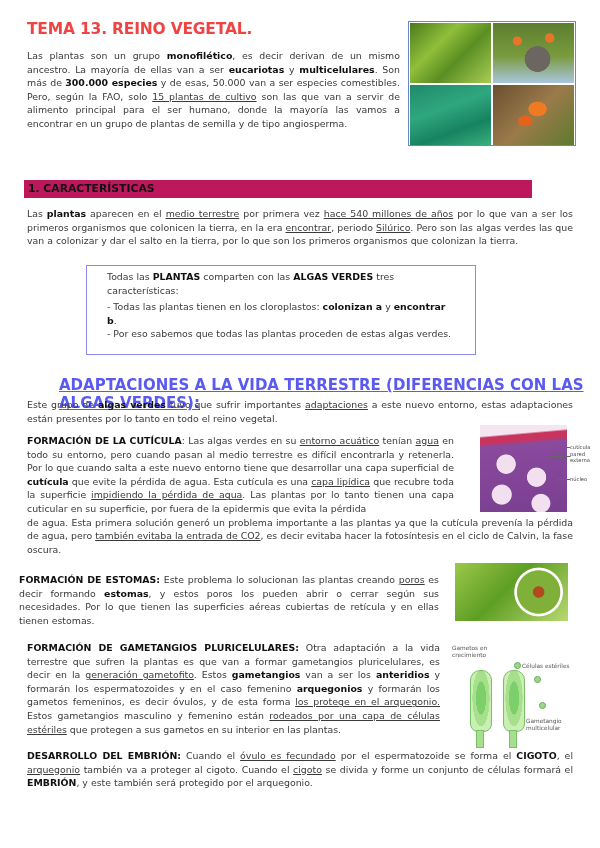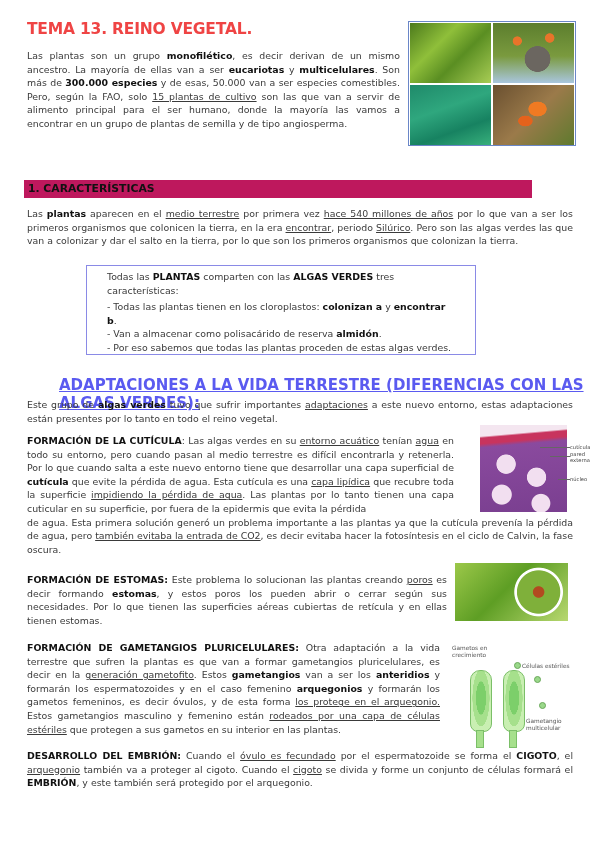--- a/index.html
+++ b/index.html
@@ -31,21 +31,21 @@
   #p1 { position: absolute; left: 27px; top: 207px; width: 546px; }
   #box { position: absolute; left: 86px; top: 265px; width: 390px; height: 90px;
     border: 1.5px solid #8a8ae6; padding: 4px 20px; box-sizing: border-box; }
   #box .t { font-size: 9.4px; line-height: 13.6px; text-align: left; }
   #box .lead { margin-bottom: 3px; }
 
   #adapt { position: absolute; left: 43px; top: 376px; font-weight: bold; font-size: 15px;
     color: #5a5af0; text-decoration: underline; margin-left: 16px; }
   #p2 { position: absolute; left: 27px; top: 398px; width: 546px; }
   #p3 { position: absolute; left: 27px; top: 434px; width: 546px; }
-  #p4 { position: absolute; left: 27px; top: 573px; width: 420px; }
+  #p4 { position: absolute; left: 19px; top: 573px; width: 420px; }
   #p5 { position: absolute; left: 27px; top: 641px; width: 413px; }
   #p6 { position: absolute; left: 27px; top: 749px; width: 546px; }
   .narrow { width: 427px; display: block; }
 
   #img-cut { position: absolute; left: 480px; top: 425px; width: 110px; height: 90px; }
   #img-cut .tissue { position: absolute; left: 0; top: 0; width: 87px; height: 87px;
     background:
       radial-gradient(circle at 30% 45%, #f2dff0 0 12%, transparent 13%),
       radial-gradient(circle at 65% 60%, #f2dff0 0 12%, transparent 13%),
       radial-gradient(circle at 25% 80%, #f2dff0 0 10%, transparent 11%),
@@ -84,21 +84,20 @@
 
   <div id="sec1">
     <span>1.  CARACTERÍSTICAS</span>
   </div>
 
   <p id="p1" class="t">Las <b>plantas</b> aparecen en el <u>medio terrestre</u> por primera vez <u>hace 540 millones de años</u> por lo que van a ser los primeros organismos que colonicen la tierra, en la era <u>encontrar</u>, periodo <u>Silúrico</u>. Pero son las algas verdes las que van a colonizar y dar el salto en la tierra, por lo que son los primeros organismos que colonizan la tierra.</p>
 
   <div id="box">
     <p class="t lead">Todas las <b>PLANTAS</b> comparten con las <b>ALGAS VERDES</b> tres características:</p>
     <p class="t">- Todas las plantas tienen en los cloroplastos: <b>colonizan a</b> y <b>encontrar b</b>.</p>
-    <p class="t">- Van a almacenar como polisacárido de reserva <b>almidón</b>.</p>
     <p class="t">- Por eso sabemos que todas las plantas proceden de estas algas verdes.</p>
   </div>
 
   <div id="adapt">ADAPTACIONES A LA VIDA TERRESTRE (DIFERENCIAS CON LAS ALGAS VERDES):</div>
 
   <p id="p2" class="t">Este grupo de <b>algas verdes</b> tuvo que sufrir importantes <u>adaptaciones</u> a este nuevo entorno, estas adaptaciones están presentes por lo tanto en todo el reino vegetal.</p>
 
   <div id="p3">
     <p class="t narrow"><b>FORMACIÓN DE LA CUTÍCULA</b>: Las algas verdes en su <u>entorno acuático</u> tenían <u>agua</u> en todo su entorno, pero cuando pasan al medio terrestre es difícil encontrarla y retenerla. Por lo que cuando salta a este nuevo entorno tiene que desarrollar una capa superficial de <b>cutícula</b> que evite la pérdida de agua. Esta cutícula es una <u>capa lipídica</u> que recubre toda la superficie <u>impidiendo la pérdida de agua</u>. Las plantas por lo tanto tienen una capa cuticular en su superficie, por fuera de la epidermis que evita la pérdida</p>
     <p class="t">de agua. Esta primera solución generó un problema importante a las plantas ya que la cutícula prevenía la pérdida de agua, pero <u>también evitaba la entrada de CO2</u>, es decir evitaba hacer la fotosíntesis en el ciclo de Calvin, la fase oscura.</p>

